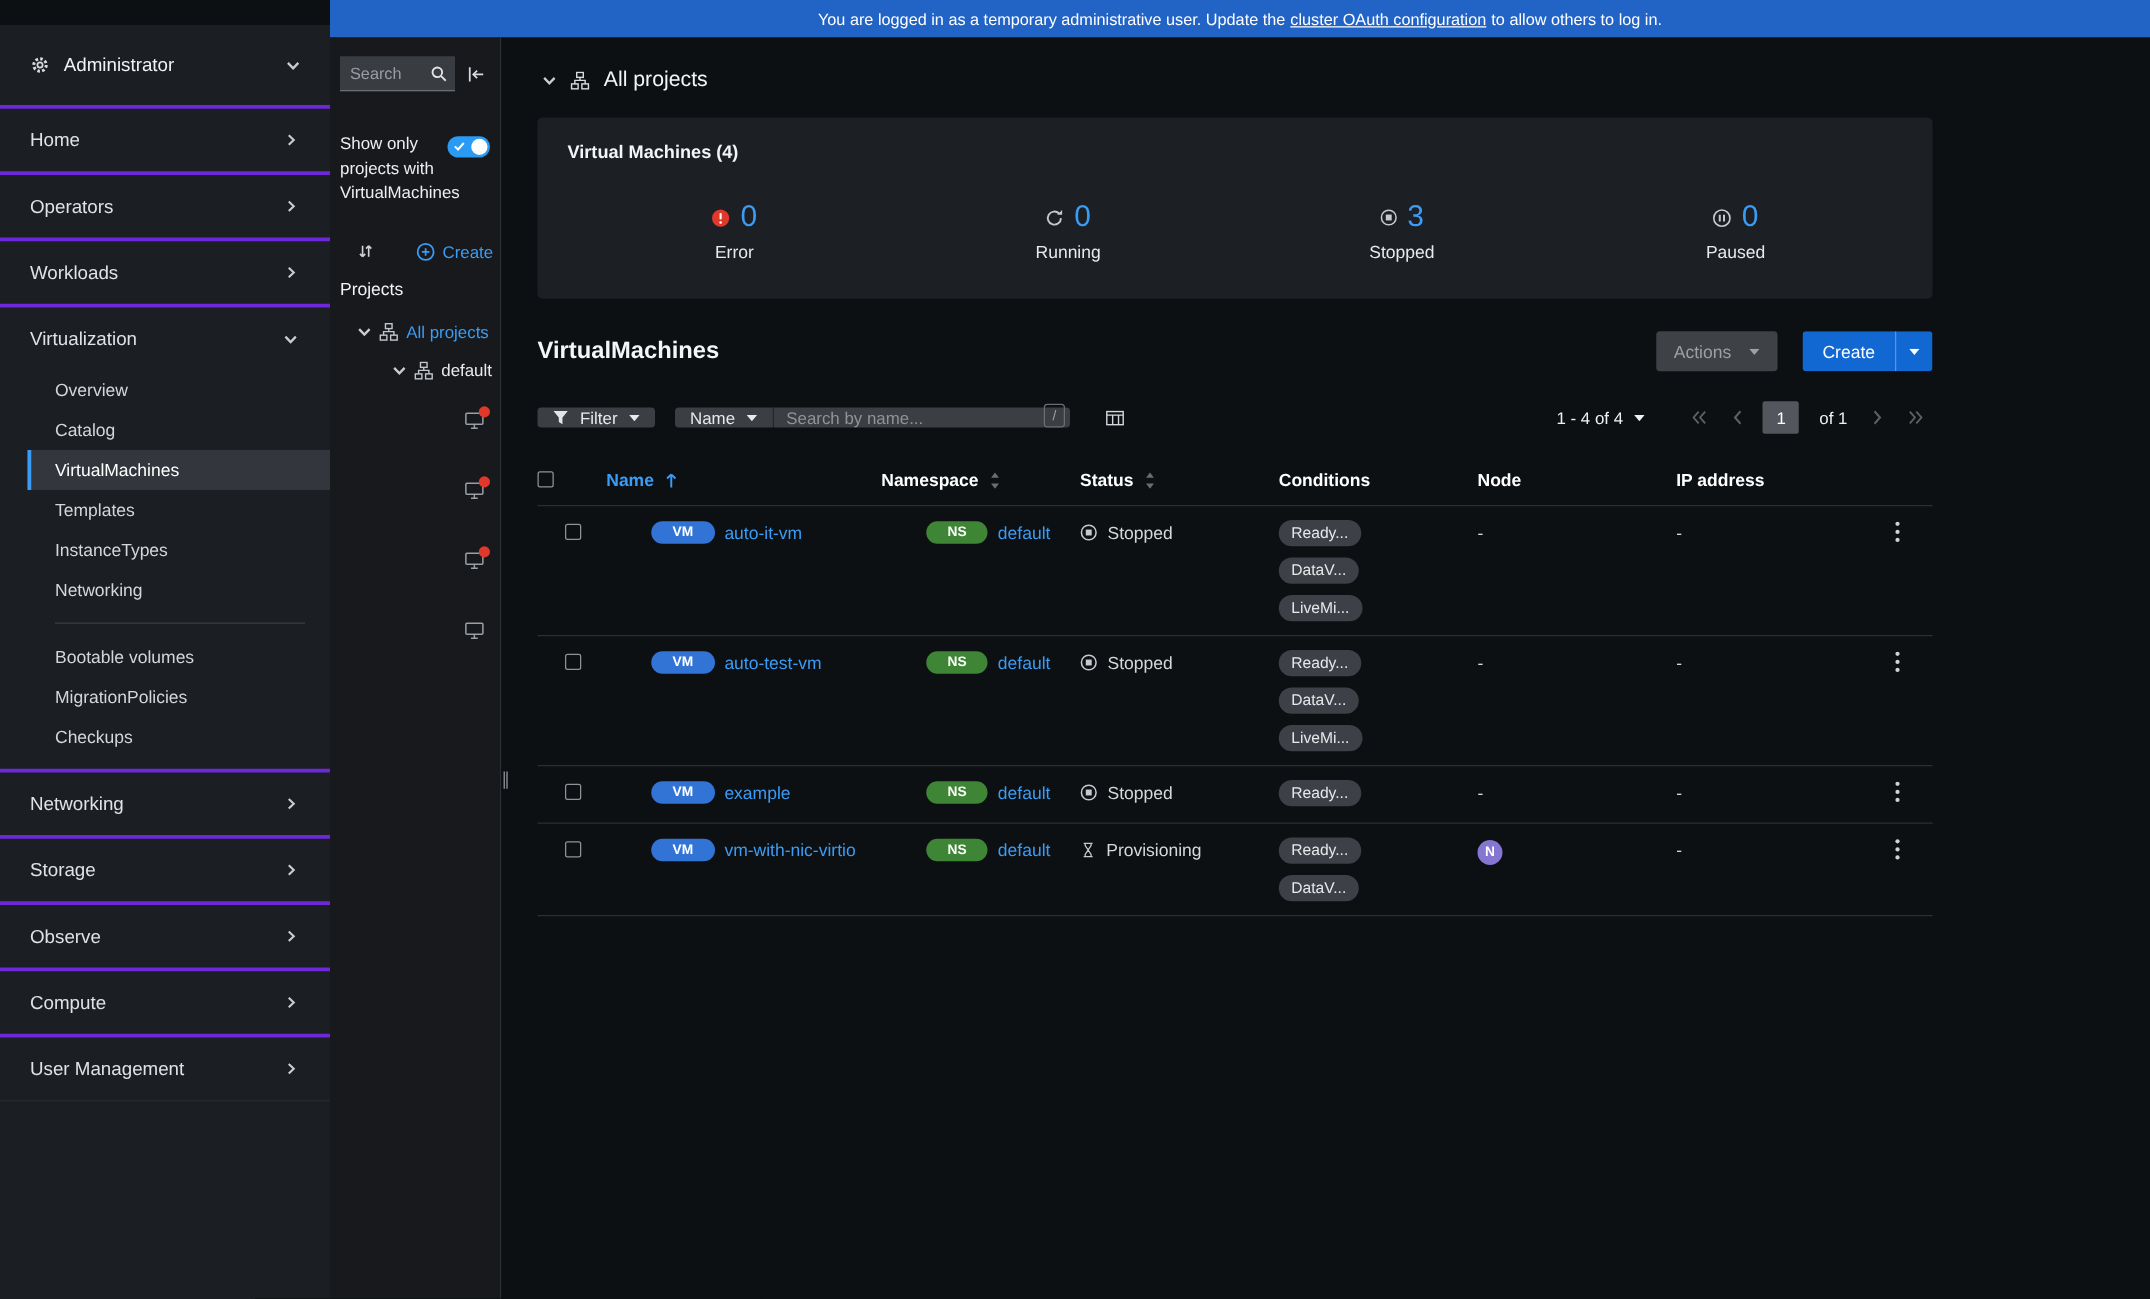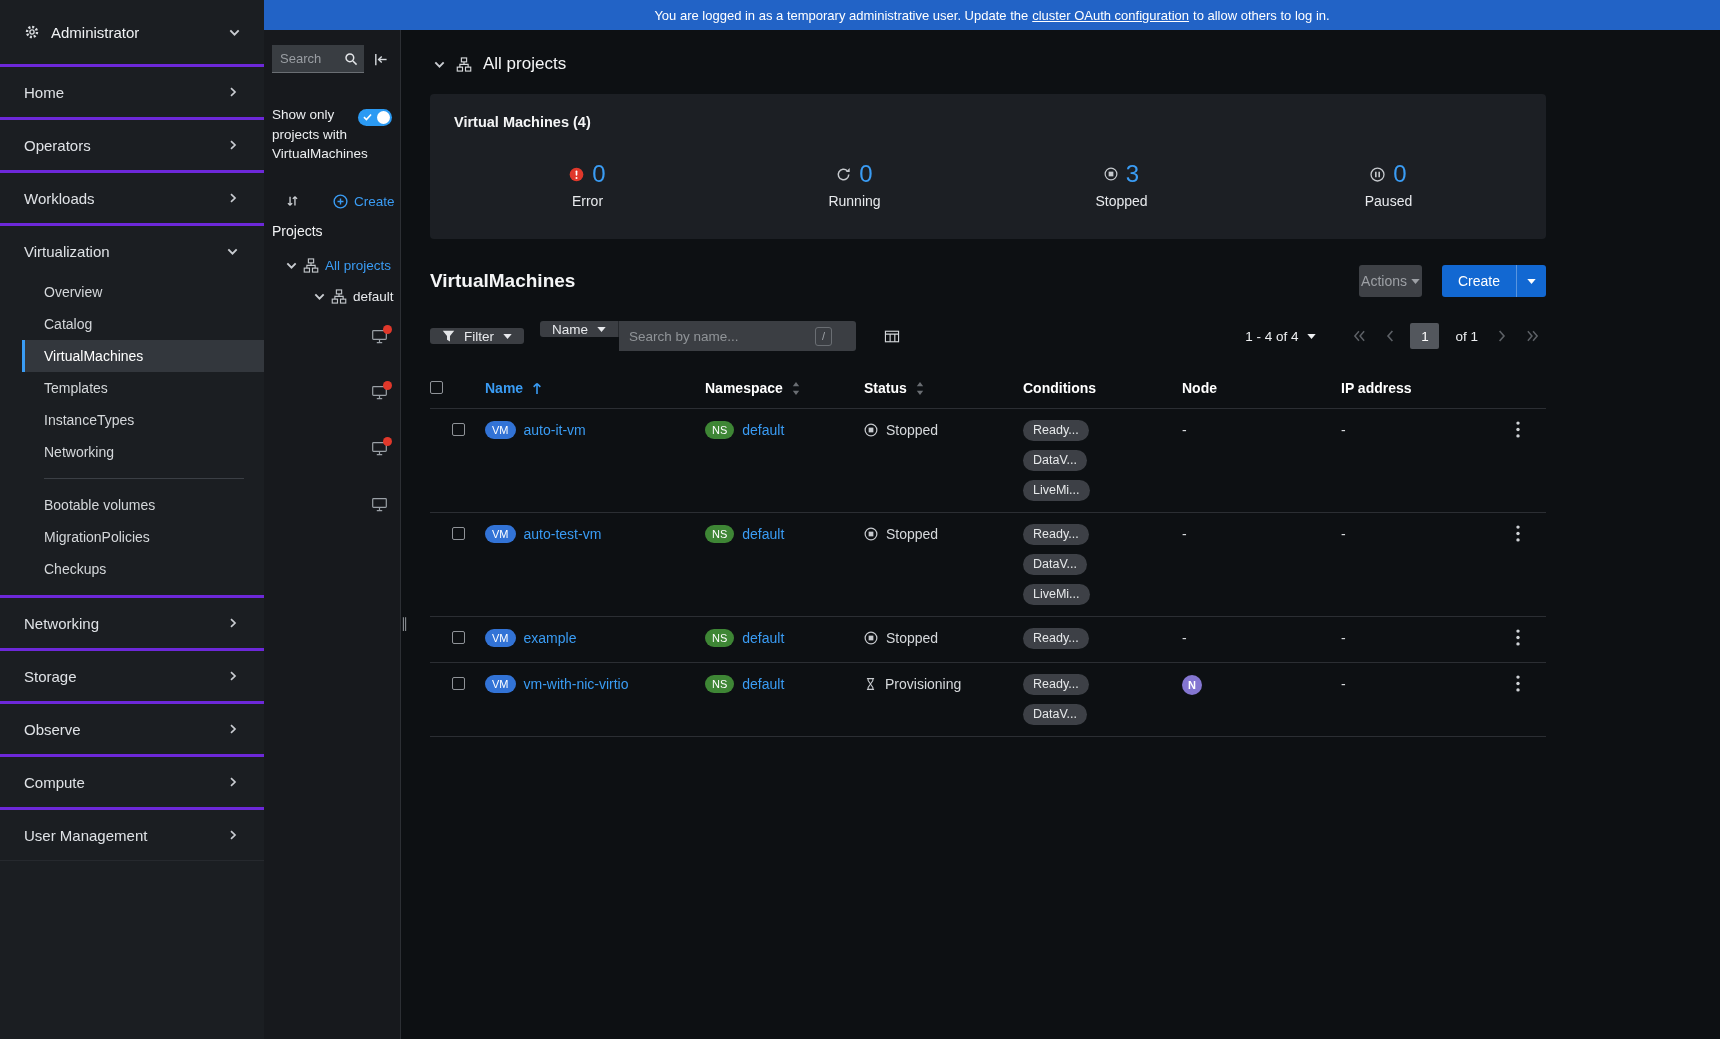--- a/index.html
+++ b/index.html
@@ -4,21 +4,21 @@
 <style>
   * { margin:0; padding:0; box-sizing:border-box; }
   html,body { background:#0d1013; }
   body { font-family:"Liberation Sans","DejaVu Sans",sans-serif; color:#e8eaed; }
   [data-interactable="true"] { cursor:pointer; }
   input[data-interactable="true"] { cursor:text; }
 
   .app { width:1720px; height:1039px; display:flex; overflow:hidden; background:#0d1013; }
 
   
-  .sidebar { flex:0 0 264px; width:264px; background:#1b1e22; overflow:hidden; }
+  .sidebar { flex:0 0 264px; width:264px; background:#1b1e22; overflow:hidden;margin-top:20px; }
   .perspective { height:64px; display:flex; align-items:center; gap:11px; padding:0 24px; font-size:15px; color:#f0f2f4; }
   .perspective .spacer { flex:1; }
   .picon { color:#d8dbde; display:inline-flex; }
   .chev { color:#c9ccd1; display:inline-flex; }
   .nav-item { border-top:3px solid #6d28d9; }
   .nav-item:last-child { border-bottom:1px solid #26292e; }
   .nav-row { height:50px; display:flex; align-items:center; padding:0 26px 0 24px; font-size:15px; color:#dfe2e6; }
   .nav-row .lbl { flex:1; }
   .subnav { padding-bottom:10px; }
   .sub-row { margin-left:22px; padding:8px 8px 8px 22px; font-size:14px; color:#d4d7da; }
@@ -81,35 +81,35 @@
   .card-title { font-size:14.5px; font-weight:700; color:#f4f5f6; }
   .stats { display:flex; margin-top:30px; }
   .stat { flex:1; display:flex; flex-direction:column; align-items:center; }
   .stat-top { display:flex; align-items:center; gap:8px; }
   .stat-ic { display:inline-flex; color:#c6c9cd; }
   .stat-num { font-size:24px; color:var(--link,#3a9cf4); }
   .stat-label { margin-top:5px; font-size:14px; color:#e8eaed; }
 
   .list-header { width:1116px; margin-top:26px; display:flex; align-items:center; }
   .lh-title { flex:1; font-size:19px; font-weight:700; color:#f4f5f6; }
-  .actions-btn { height:32px; padding:0 2px; background:#3e4146; color:#9da0a5; border:none; border-radius:3px;
-                 font-size:14px; display:flex; align-items:center; gap:4px; font-family:inherit; }
+  .actions-btn { height:32px; padding:0 14px; background:#3e4146; color:#9da0a5; border:none; border-radius:3px;
+                 font-size:14px; display:flex; align-items:center; gap:14px; font-family:inherit; }
   .caret { display:inline-flex; }
   .create-split { display:flex; height:32px; border-radius:3px; overflow:hidden; margin-left:20px; }
   .create-main { background:var(--primary,#1268d2); color:#fff; padding:0 16px; display:flex; align-items:center; font-size:14px; }
   .create-caret { background:var(--primary,#1268d2); border-left:1px solid rgba(255,255,255,.3); width:30px;
                   display:flex; align-items:center; justify-content:center; color:#fff; }
 
   .toolbar { width:1116px; margin-top:24px; display:flex; align-items:center; }
   .tb-btn { height:16px; background:#3b3e43; border:none; border-radius:3px; padding:0 12px; color:#e8eaed;
             font-size:13.5px; display:flex; align-items:center; gap:9px; font-family:inherit; }
   .f-ic { display:inline-flex; color:#e3e5e8; }
   .tb-group { display:flex; margin-left:16px; }
   .name-sel { border-radius:3px 0 0 3px; border-right:1px solid #26292d; }
-  .search-box { width:237px; height:30px; background:#3b3e43; border-radius:0 3px 3px 0; display:flex; align-items:center; padding:0 24px 0 10px; }
+  .search-box { width:237px; height:16px; background:#3b3e43; border-radius:0 3px 3px 0; display:flex; align-items:flex-end; padding:0 4px 0 10px; }
   .search-box input { flex:1; min-width:0; background:transparent; border:none; outline:none; color:#e8eaed; font-size:13.5px; }
   .search-box input::placeholder { color:#909498; }
   .kbd { width:17px; height:19px; border:1px solid #6a6e73; border-radius:3px; color:#9da1a6; font-size:11px;
          display:flex; align-items:center; justify-content:center; }
   .cols-btn { margin-left:28px; color:#d4d7db; display:inline-flex; }
   .pagination { margin-left:auto; display:flex; align-items:center; font-size:13.5px; }
   .pg-summary { display:flex; align-items:center; gap:9px; color:#eef0f2; }
   .pg-nav { display:flex; align-items:center; margin-left:30px; gap:6px; }
   .pg-btn { color:#5d6166; padding:4px 7px; display:inline-flex; }
   .pg-input { width:29px; height:26px; background:#53575d; color:#fff; border-radius:2px; margin:0 3px;
@@ -121,21 +121,21 @@
   .trow { display:grid; grid-template-columns:55px 220px 159px 159px 159px 159px 171px 1fr; align-items:start;
           border-bottom:1px solid #2b2e33; }
   .cell { padding:11px 10px 11px 0; font-size:14px; color:#d6d9dc; line-height:20px; }
   .thead .cell { padding:9px 10px; padding-left:0; font-weight:700; color:#fff; }
   .c-sel { padding-left:22px; }
   .cb { display:inline-block; width:13px; height:13px; border:1px solid #8f9398; border-radius:2px; margin-top:3px; background:transparent; }
   .hd-flex { display:flex; align-items:center; }
   .hd-sorted { color:var(--link,#3a9cf4); display:flex; align-items:center; gap:9px; }
   .sort-ic { margin-left:9px; color:#6a6e73; display:inline-flex; }
   .c-name, .c-ns { display:flex; align-items:center; gap:8px; }
-  .badge { font-size:11px; font-weight:400; color:#fff; padding:2px 7px; border-radius:10px; line-height:14px; }
+  .badge { font-size:11px; font-weight:700; color:#fff; padding:2px 17px; border-radius:10px; line-height:14px;margin-left:36px; }
   .badge.vm { background:var(--vm-badge,#3273d6); }
   .badge.ns { background:var(--ns-badge,#3e8635); }
   .rlink { color:var(--link,#3a9cf4); text-decoration:none; }
   .c-status { display:flex; align-items:center; gap:8px; }
   .st-ic { display:inline-flex; color:#c6c9cd; }
   .c-cond { display:flex; flex-wrap:wrap; gap:9px 8px; padding-right:26px; }
   .pill { background:#3d4046; border-radius:11px; padding:2px 10px; font-size:12.5px; color:#e6e8ea; line-height:17px; }
   .nbadge { width:20px; height:20px; border-radius:50%; background:var(--node-badge,#8476d1); color:#fff;
             font-size:11px; font-weight:700; display:inline-flex; align-items:center; justify-content:center; }
   .c-kebab { padding-top:10px; }

